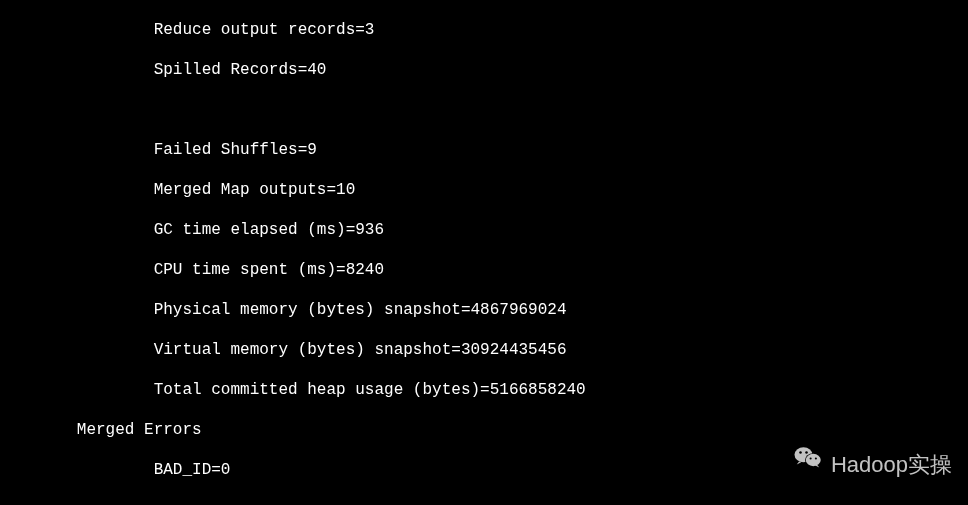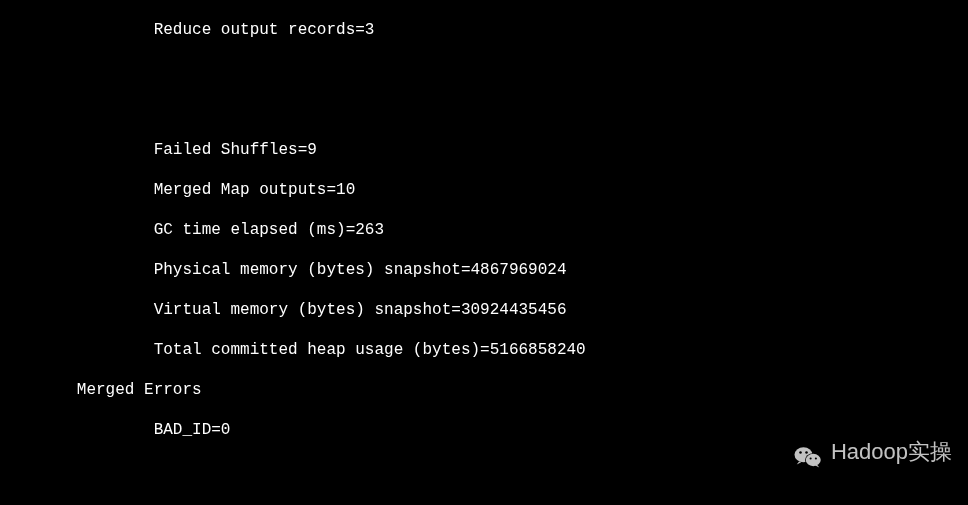--- a/index.html
+++ b/index.html
@@ -18,40 +18,41 @@
   .terminal {
     white-space: pre;
     padding: 0;
   }
   .line { display: block; }
   .watermark {
     position: absolute;
     right: 16px;
     bottom: 30px;
     display: flex;
-    align-items: flex-start;
+    align-items: flex-end;
     gap: 8px;
     color: #e4e4e4;
     font-family: "PingFang SC","Microsoft YaHei", sans-serif;
     font-size: 22px;
     opacity: 0.85;
     pointer-events: none;
   }
   .watermark svg { width: 30px; height: 30px; }
 </style>
 </head>
 <body>
 
 <div class="terminal">
 <span class="line"><span>                </span><span>Reduce output records=3</span></span>
-<span class="line"><span>                </span></span>
+<span class="line"><span>                </span><span>Spilled Records=40</span></span>
 <span class="line"><span>                </span></span>
 <span class="line"><span>                </span><span>Failed Shuffles=9</span></span>
 <span class="line"><span>                </span><span>Merged Map outputs=10</span></span>
-<span class="line"><span>                </span><span>GC time elapsed (ms)=263</span></span>
+<span class="line"><span>                </span><span>GC time elapsed (ms)=936</span></span>
+<span class="line"><span>                </span><span>CPU time spent (ms)=8240</span></span>
 <span class="line"><span>                </span><span>Physical memory (bytes) snapshot=4867969024</span></span>
 <span class="line"><span>                </span><span>Virtual memory (bytes) snapshot=30924435456</span></span>
 <span class="line"><span>                </span><span>Total committed heap usage (bytes)=5166858240</span></span>
 <span class="line"><span>        </span><span>Merged Errors</span></span>
 <span class="line"><span>                </span><span>BAD_ID=0</span></span>
 
 
 
 
 

